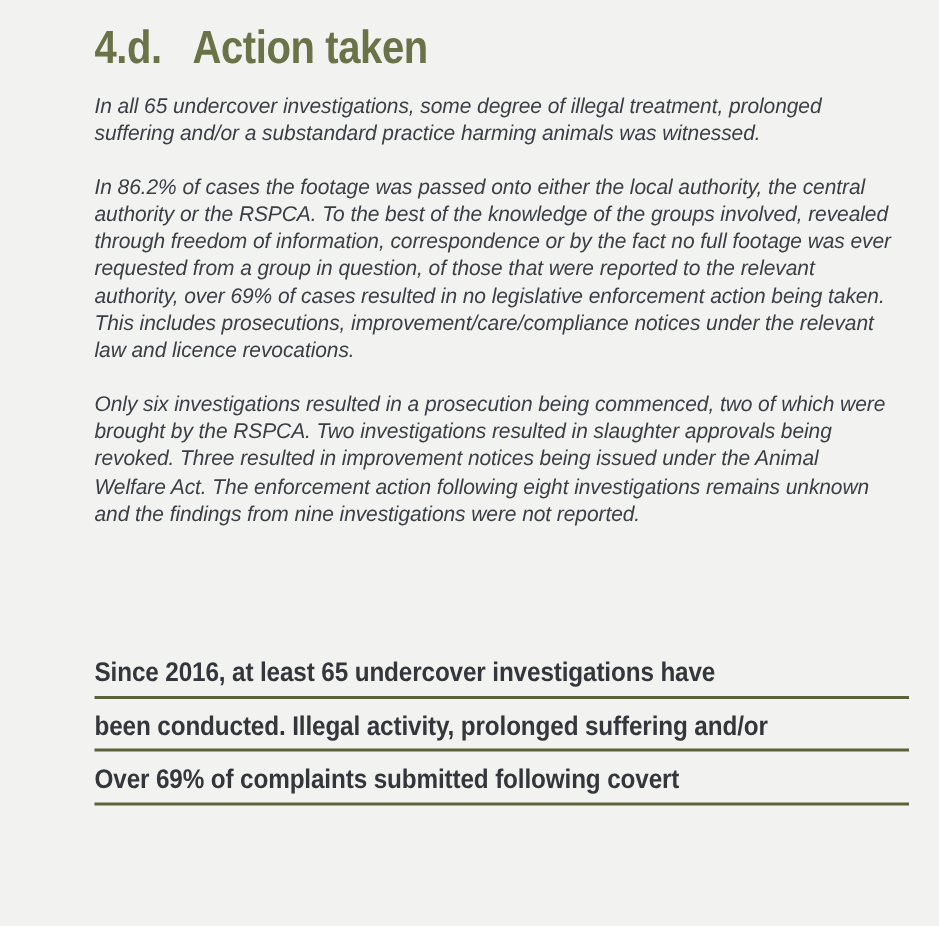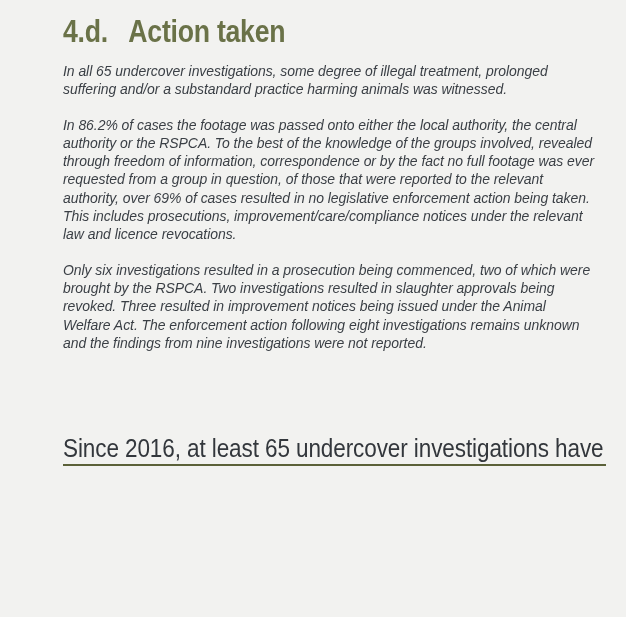--- a/index.html
+++ b/index.html
@@ -63,22 +63,22 @@
     left: 42px;
     top: 430px;
     width: 543px;
   }
   .callout-line {
     position: relative;
     height: 33.6px;
     border-bottom: 2px solid #5b6139;
     color: #33373c;
     font-family: "Liberation Sans Narrow", "Liberation Sans", sans-serif;
-    font-size: 25px;
-    font-weight: normal;
+    font-size: 18px;
+    font-weight: bold;
     line-height: 30px;
     letter-spacing: -0.1px;
     white-space: nowrap;
   }
   .callout-line span {
     display: inline-block;
     transform: scaleX(0.9);
     transform-origin: left bottom;
     padding-top: 3px;
   }
@@ -93,15 +93,21 @@
   <div class="body-block">
     <p class="body-paragraph">In all 65 undercover investigations, some degree of illegal treatment, prolonged suffering and/or a substandard practice harming animals was witnessed.</p>
     <p class="body-paragraph">In 86.2% of cases the footage was passed onto either the local authority, the central authority or the RSPCA. To the best of the knowledge of the groups involved, revealed through freedom of information, correspondence or by the fact no full footage was ever requested from a group in question, of those that were reported to the relevant authority, over 69% of cases resulted in no legislative enforcement action being taken. This includes prosecutions, improvement/care/compliance notices under the relevant law and licence revocations.</p>
     <p class="body-paragraph">Only six investigations resulted in a prosecution being commenced, two of which were brought by the RSPCA. Two investigations resulted in slaughter approvals being revoked. Three resulted in improvement notices being issued under the Animal Welfare Act. The enforcement action following eight investigations remains unknown and the findings from nine investigations were not reported.</p>
   </div>
 
   <div class="callout">
     <div class="callout-line">
       <span>Since 2016, at least 65 undercover investigations have</span>
     </div>
+    <div class="callout-line">
+      <span>been conducted. Illegal activity, prolonged suffering and/or</span>
+    </div>
+    <div class="callout-line">
+      <span>Over 69% of complaints submitted following covert</span>
+    </div>
   </div>
 
 </div>
 
 </body></html>

